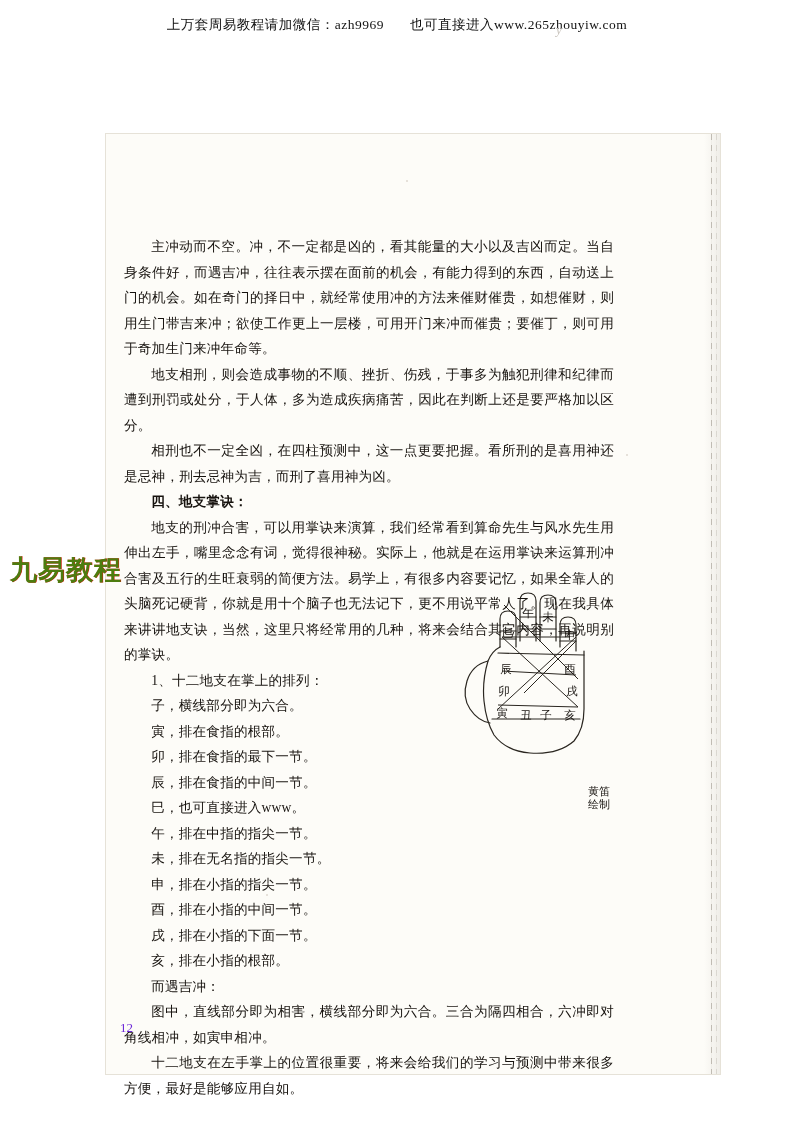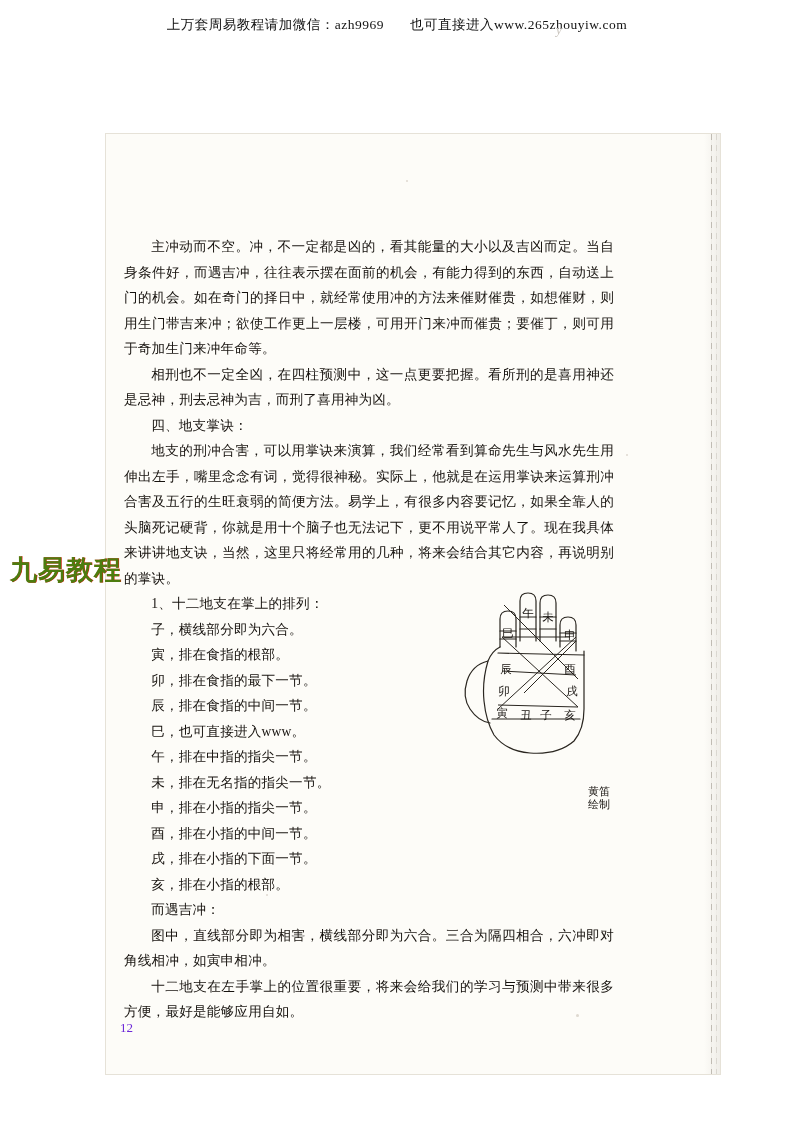--- a/index.html
+++ b/index.html
@@ -84,21 +84,21 @@
     font-size: 13.6px;
     line-height: 25.5px;
     color: #16120e;
     text-align: justify;
     letter-spacing: 0.2px;
   }
   .textcol p {
     margin: 0;
   }
   .indent { text-indent: 2em; }
-  .heading { text-indent: 2em; font-weight: normal; margin-top: 18px; }
+  .heading { text-indent: 2em; font-weight: bold; margin-top: 18px; }
   .list-line { text-indent: 2em; }
 
   .list-narrow { width: 300px; }
 
   
   .logo-stamp {
     position: absolute;
     left: -96px;
     top: 418px;
     font-family: "DejaVu Sans", "Liberation Sans", sans-serif;
@@ -218,20 +218,21 @@
       </g>
     </svg>
     <div class="hand-caption">
       <div>黄笛</div>
       <div>绘制</div>
     </div>
   </div>
 
   <div class="textcol">
     <p class="indent">主冲动而不空。冲，不一定都是凶的，看其能量的大小以及吉凶而定。当自身条件好，而遇吉冲，往往表示摆在面前的机会，有能力得到的东西，自动送上门的机会。如在奇门的择日中，就经常使用冲的方法来催财催贵，如想催财，则用生门带吉来冲；欲使工作更上一层楼，可用开门来冲而催贵；要催丁，则可用于奇加生门来冲年命等。</p>
+    <p class="indent">地支相刑，则会造成事物的不顺、挫折、伤残，于事多为触犯刑律和纪律而遭到刑罚或处分，于人体，多为造成疾病痛苦，因此在判断上还是要严格加以区分。</p>
     <p class="indent">相刑也不一定全凶，在四柱预测中，这一点更要把握。看所刑的是喜用神还是忌神，刑去忌神为吉，而刑了喜用神为凶。</p>
 
     <p class="heading">四、地支掌诀：</p>
     <p class="indent">地支的刑冲合害，可以用掌诀来演算，我们经常看到算命先生与风水先生用伸出左手，嘴里念念有词，觉得很神秘。实际上，他就是在运用掌诀来运算刑冲合害及五行的生旺衰弱的简便方法。易学上，有很多内容要记忆，如果全靠人的头脑死记硬背，你就是用十个脑子也无法记下，更不用说平常人了。现在我具体来讲讲地支诀，当然，这里只将经常用的几种，将来会结合其它内容，再说明别的掌诀。</p>
 
     <p class="indent">1、十二地支在掌上的排列：</p>
 
     <div class="list-narrow">
       <p class="list-line">子，横线部分即为六合。</p>
       <p class="list-line">寅，排在食指的根部。</p>

